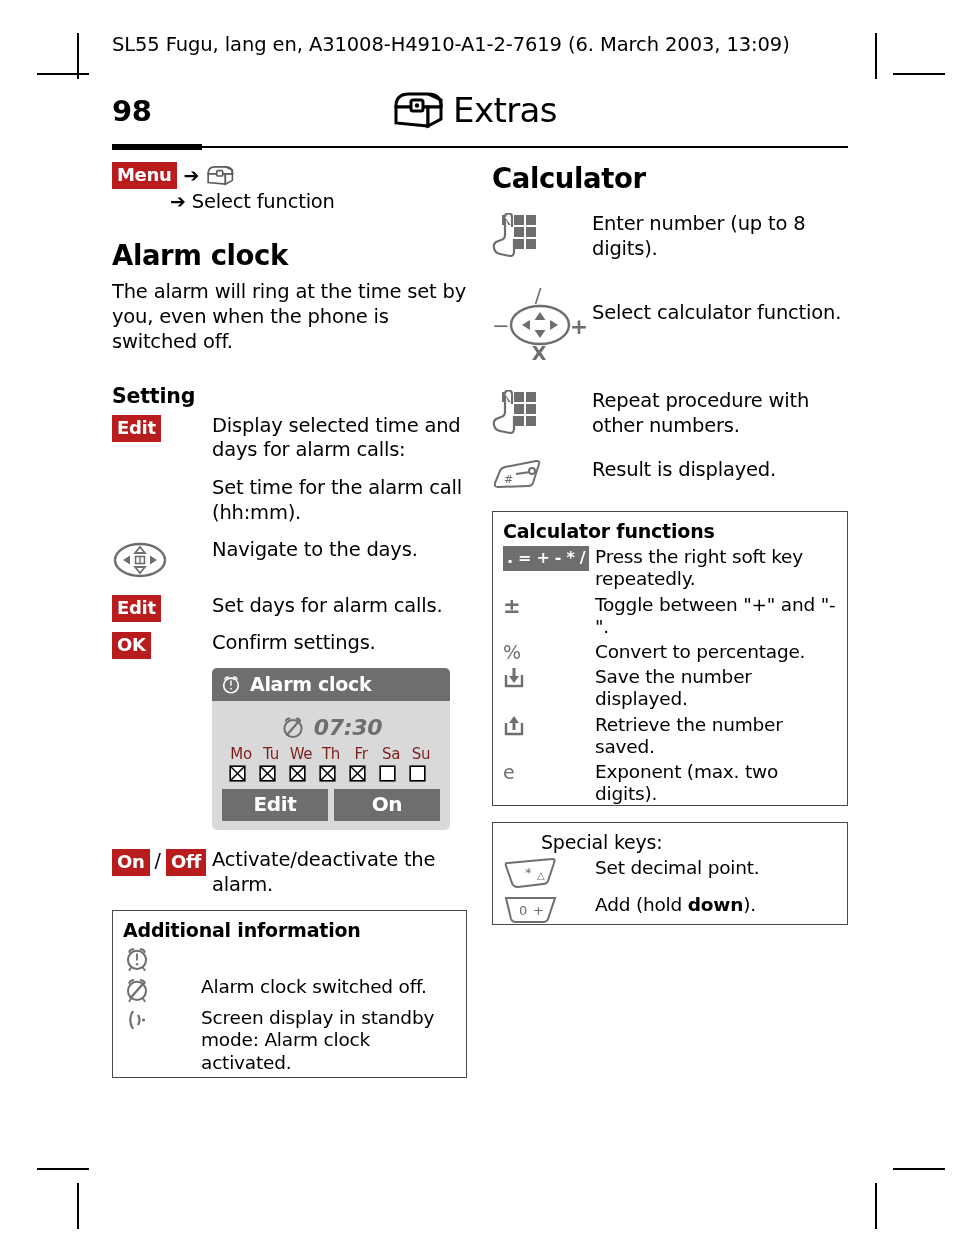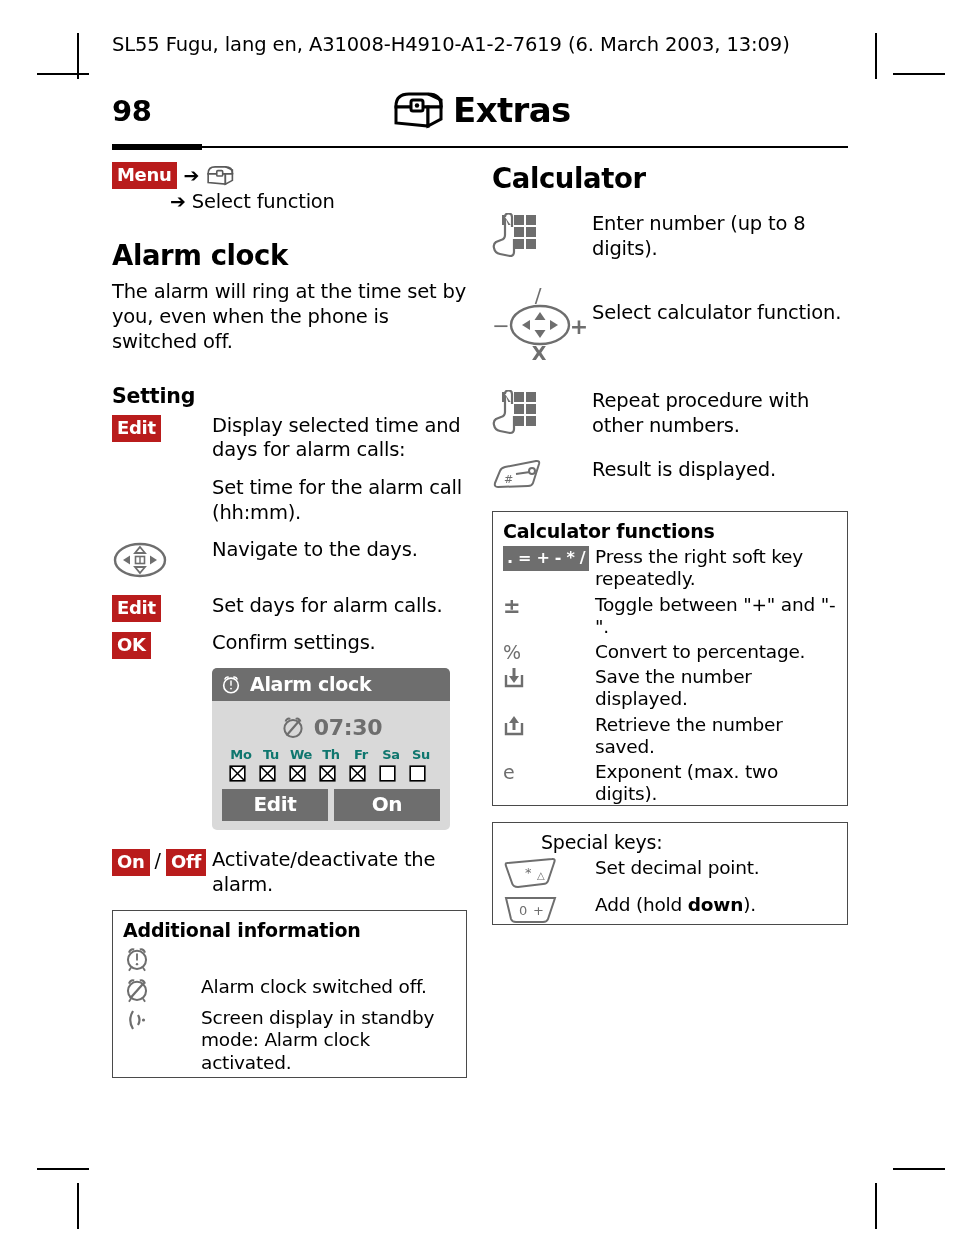--- a/index.html
+++ b/index.html
@@ -35,21 +35,21 @@
     width: 736px; height: 58px;
   }
   .page-num {
     position: absolute; left: 0; top: 2px;
     font-size: 29px; font-weight: bold;
     letter-spacing: -0.5px;
     text-align: center;
   }
   .chapter-title {
     position: absolute; left: 280px; top: -2px;
-    font-size: 34px; font-weight: bold;
+    font-size: 34px; font-weight: normal;
     letter-spacing: -0.6px;
     display: flex; align-items: center; gap: 9px;
   }
   .rule-thick {
     position: absolute; left: 0; bottom: 0;
     width: 90px; height: 6px; background: #000;
   }
   .rule-thin {
     position: absolute; left: 90px; bottom: 2px;
     width: 646px; height: 1.6px; background: #000;
@@ -135,34 +135,34 @@
     padding: 5px 8px 6px 8px;
     display: flex; align-items: center; gap: 8px;
     border-radius: 4px 4px 0 0;
   }
   .phone-body {
     padding: 14px 8px 6px 8px;
     text-align: center;
   }
   .phone-time-row {
     display: flex; align-items: center; justify-content: center;
-    gap: 8px; margin-bottom: 4px;
+    gap: 8px; margin-bottom: 4px; font-style: italic;
   }
   .phone-time {
     font-size: 22px; font-weight: bold;
     color: #6e6e6e; letter-spacing: -0.3px;
   }
   .days-row {
     display: flex; justify-content: center; gap: 6px;
     margin-bottom: 2px;
   }
   .day-cell { width: 24px; text-align: center; }
   .day-name {
-    font-size: 13px; font-weight: bold;
-    color: #0f766e; letter-spacing: -0.3px;
+    font-size: 15px; font-weight: normal;
+    color: #7f1d1d; letter-spacing: -0.3px;
   }
   .checks-row {
     display: flex; justify-content: center; gap: 6px;
     margin-bottom: 7px;
   }
   .softkeys {
     display: flex; gap: 6px; padding: 0 2px 3px 2px;
   }
   .softkey {
     flex: 1;

